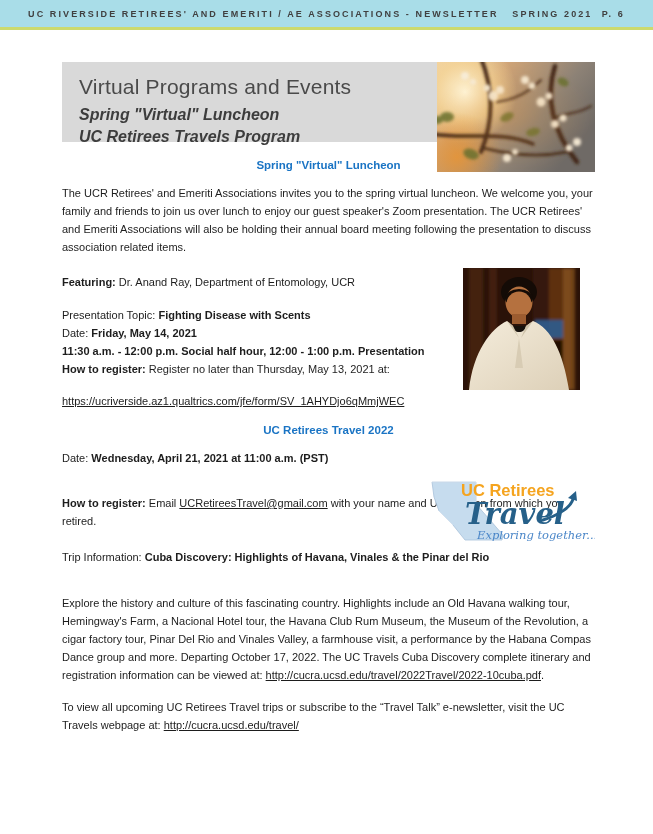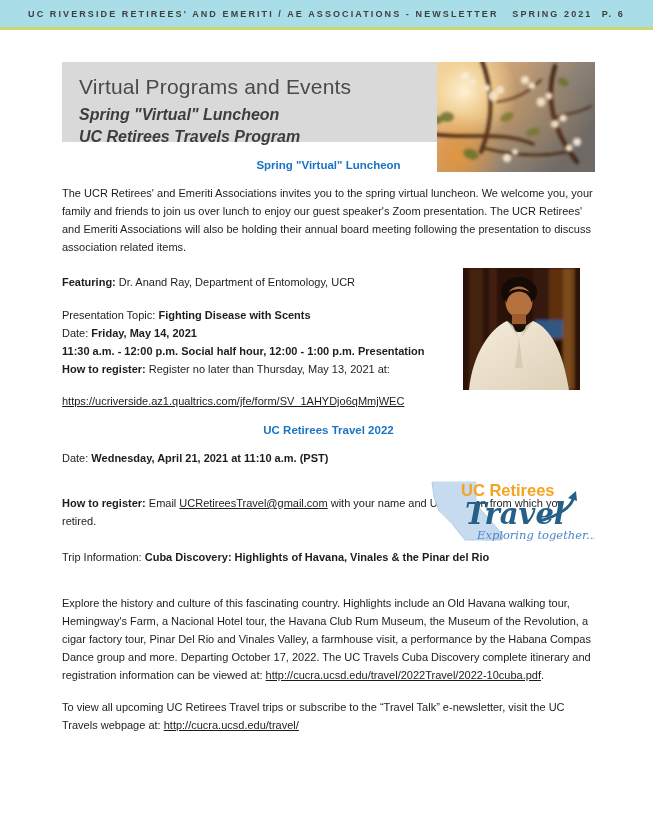--- a/index.html
+++ b/index.html
@@ -194,21 +194,21 @@
         <path d="M5,3 L49,3 L49,25 L76,56 L75,61 L38,61 L26,46 L12,32 L7,18 Z" fill="#c6dcee" stroke="#a8c2da" stroke-width="0.8"></path>
         <path d="M5,3 L49,3 L49,25 M26,46 L12,32" fill="none" stroke="#ffffff" stroke-width="0.6" opacity="0.7"></path>
         <text x="34" y="17" font-family="Liberation Sans, sans-serif" font-size="16.5" font-weight="bold" fill="#f5a41f">UC Retirees</text>
         <text x="38" y="45" font-family="DejaVu Serif, serif" font-style="italic" font-weight="bold" font-size="29" fill="#266089">Travel</text>
         <path d="M116,41 C132,36 144,28 146,20" fill="none" stroke="#266089" stroke-width="3" stroke-linecap="round"></path>
         <polygon points="149,12 141,19 150,22" fill="#266089"></polygon>
         <text x="50" y="60" font-family="DejaVu Serif, serif" font-style="italic" font-size="11.5" fill="#4a86c8">Exploring together...</text>
       </svg>
 
 
-      <p class="body mb27"><span>Date: </span><b>Wednesday, April 21, 2021 at 11:10 a.m. (PST)</b></p>
+      <p class="body mb27"><span>Date: </span><b>Wednesday, April 21, 2021 at 11:00 a.m. (PST)</b></p>
 
       <p class="body mb18"><b>How to register:</b><span> Email </span><a class="ulink">UCRetireesTravel@gmail.com</a><span> with your name and UC location from which you retired.</span></p>
 
       <p class="body mb12"><span>Trip Information: </span><b>Cuba Discovery: Highlights of Havana, Vinales &amp; the Pinar del Rio</b></p>
 
       <p class="body mb14"><span>Explore the history and culture of this fascinating country. Highlights include an Old Havana walking tour, Hemingway's Farm, a Nacional Hotel tour, the Havana Club Rum Museum, the Museum of the Revolution, a cigar factory tour, Pinar Del Rio and Vinales Valley, a farmhouse visit, a performance by the Habana Compas Dance group and more. Departing October 17, 2022. The UC Travels Cuba Discovery complete itinerary and registration information can be viewed at: </span><a class="ulink">http://cucra.ucsd.edu/travel/2022Travel/2022-10cuba.pdf</a><span>.</span></p>
 
       <p class="body"><span>To view all upcoming UC Retirees Travel trips or subscribe to the “Travel Talk” e-newsletter, visit the UC Travels webpage at: </span><a class="ulink">http://cucra.ucsd.edu/travel/</a></p>
     </div>
 

